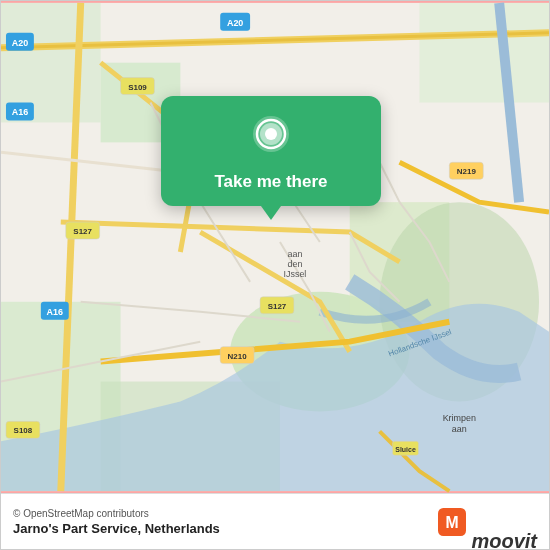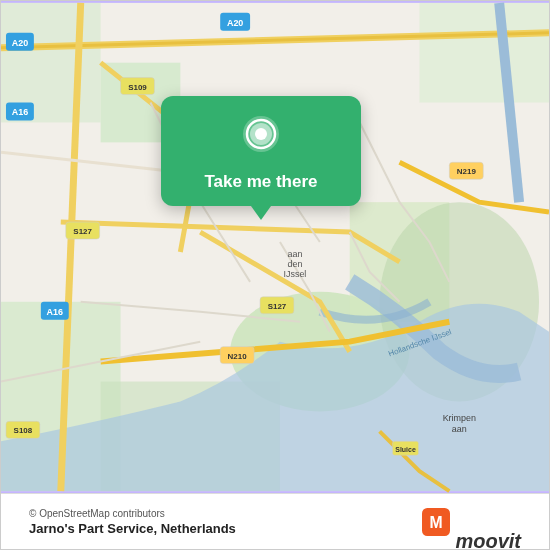--- a/index.html
+++ b/index.html
@@ -17,37 +17,37 @@
       height: 550px;
       display: flex;
       flex-direction: column;
       border: 1px solid #ccc;
     }
 
     .map-area {
       flex: 1;
       position: relative;
       overflow: hidden;
-      background: #c4b5fd;
+      background: #fca5a5;
     }
 
     
     .map-bg {
       width: 100%;
       height: 100%;
       position: absolute;
       top: 0; left: 0;
     }
 
     
     .popup-card {
       position: absolute;
       top: 95px;
       left: 160px;
-      width: 200px;
+      width: 220px;
       background: #33b06e;
       border-radius: 12px;
       display: flex;
       flex-direction: column;
       align-items: center;
       padding: 18px 20px 14px;
       box-shadow: 0 4px 16px rgba(0,0,0,0.25);
       cursor: pointer;
       z-index: 10;
     }
@@ -83,21 +83,21 @@
     }
 
     
     .footer {
       height: 56px;
       background: #fff;
       border-top: 1px solid #ddd;
       display: flex;
       align-items: center;
       justify-content: space-between;
-      padding: 0 28px;
+      padding: 0 12px;
     }
 
     .footer-left {
       display: flex;
       flex-direction: column;
       gap: 2px;
     }
 
     .attribution {
       font-size: 10px;

